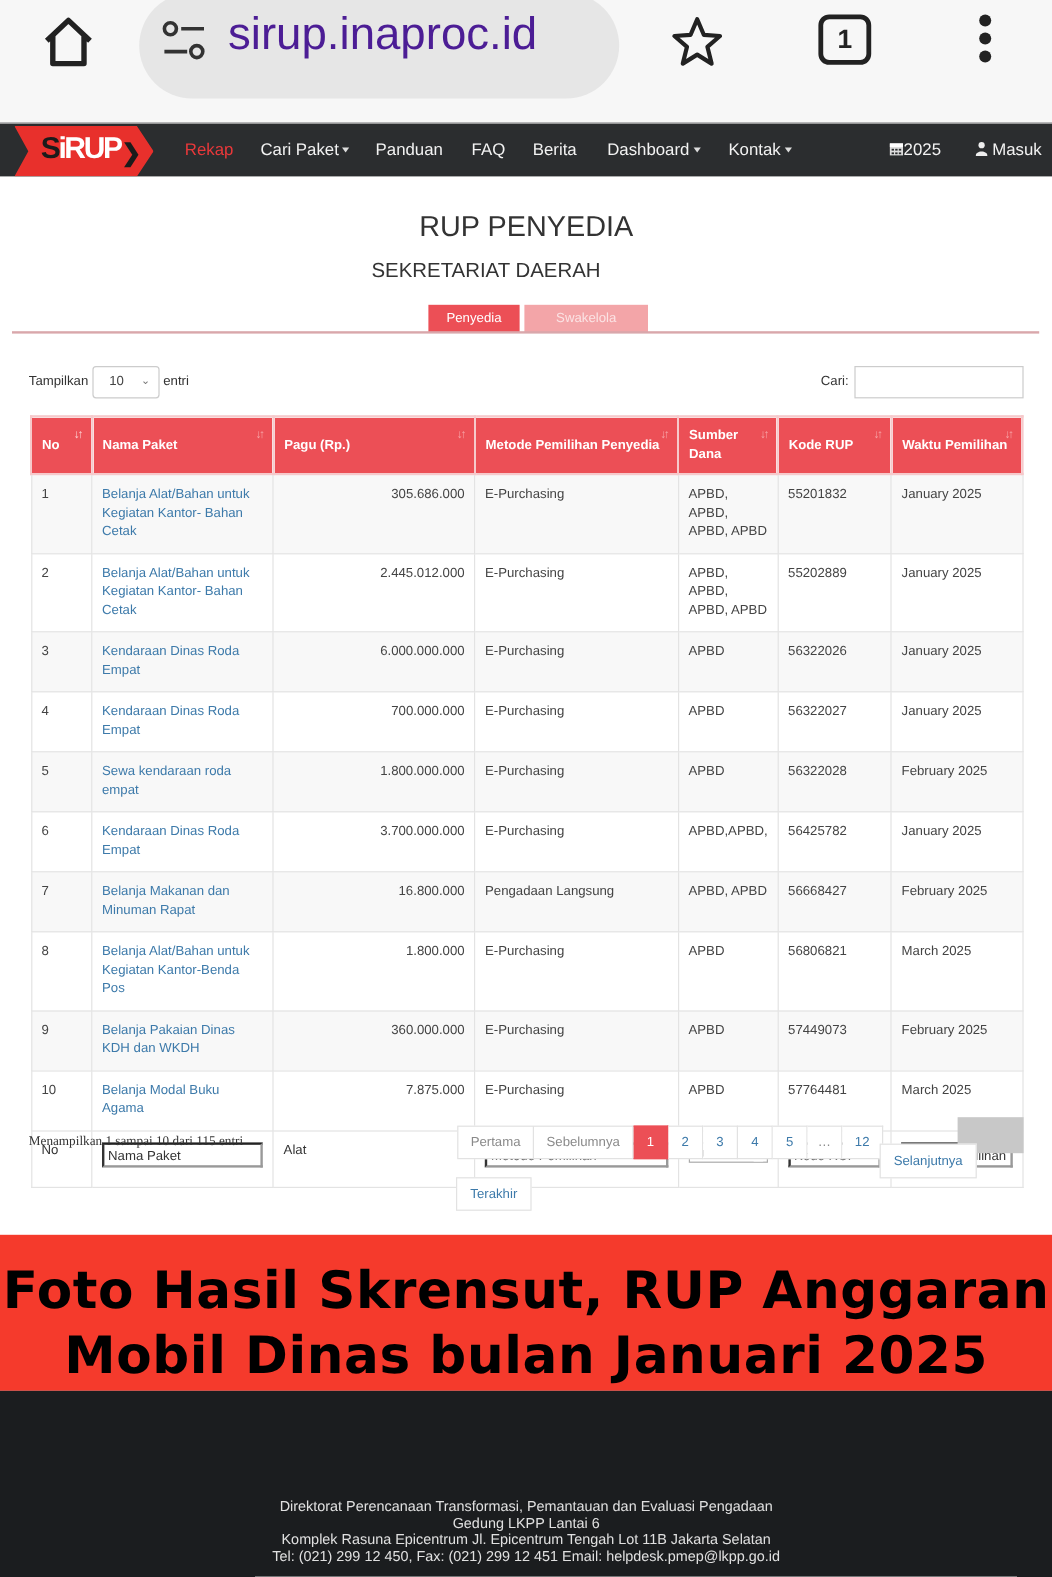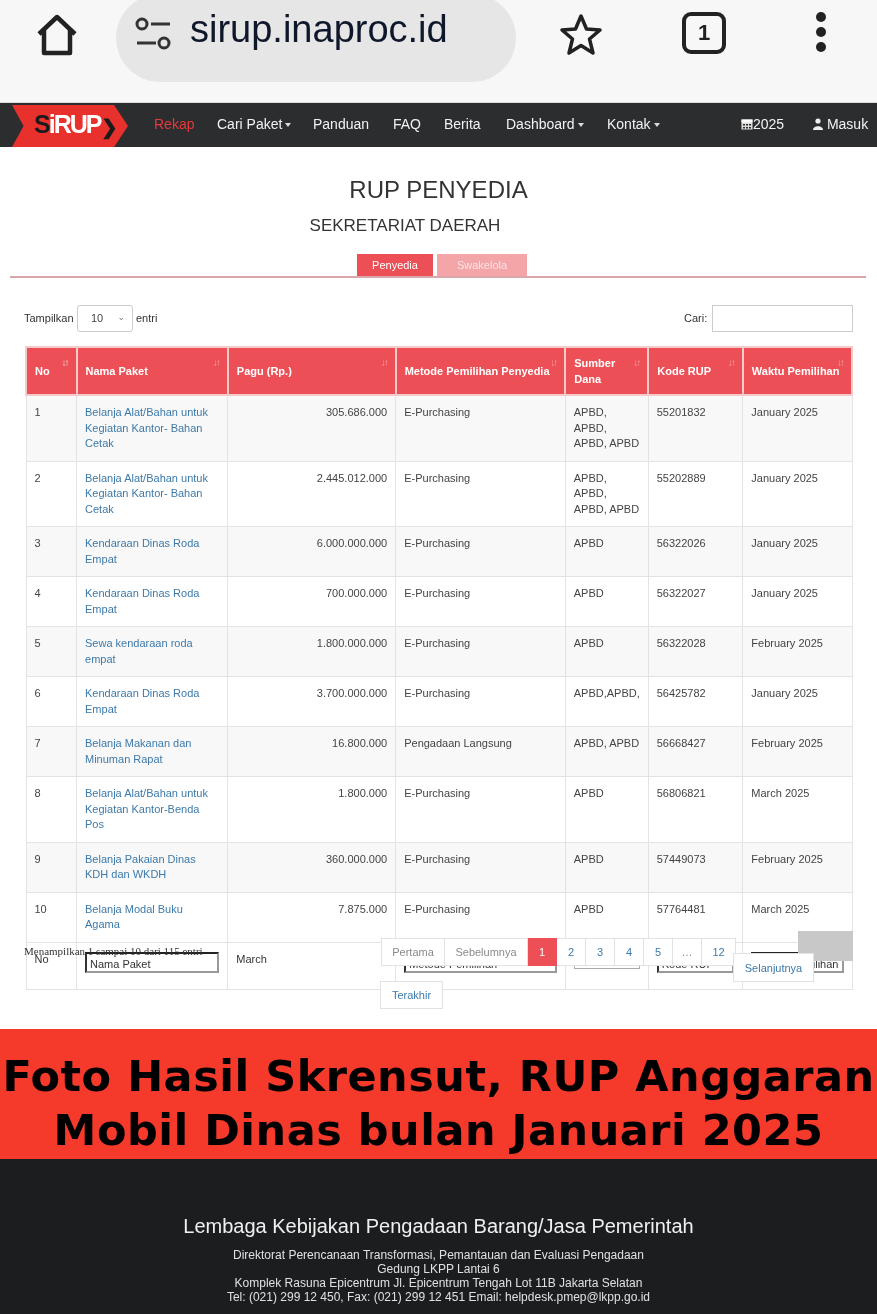--- a/index.html
+++ b/index.html
@@ -4,21 +4,21 @@
 <style>
   * { box-sizing: border-box; margin: 0; padding: 0; }
   html, body { width: 877px; height: 1314px; overflow: hidden; background: #fff; }
   body { font-family: "DejaVu Sans", sans-serif; color: #333; position: relative; }
 
   
   .chrome { position: absolute; left: 0; top: 0; width: 877px; height: 102px; background: #f7f7f7; }
   .chrome .home { position: absolute; left: 34px; top: 12px; width: 46px; height: 46px; }
   .chrome .urlbar { position: absolute; left: 116px; top: -6px; width: 400px; height: 88px; background: #e6e6e6; border-radius: 44px; }
   .chrome .tune { position: absolute; left: 134px; top: 16px; width: 40px; height: 36px; }
-  .chrome .url { position: absolute; left: 190px; top: 8px; font-family: "Liberation Sans", sans-serif; font-size: 38px; color: #0f172a; letter-spacing: 0px; }
+  .chrome .url { position: absolute; left: 190px; top: 8px; font-family: "Liberation Sans", sans-serif; font-size: 38px; color: #4c1d95; letter-spacing: 0px; }
   .chrome .star { position: absolute; left: 558px; top: 12px; width: 46px; height: 46px; }
   .chrome .tabs { position: absolute; left: 682px; top: 12px; width: 44px; height: 42px; border: 4px solid #222; border-radius: 9px; text-align: center; font-family: "Liberation Sans", sans-serif; font-size: 22px; font-weight: bold; line-height: 34px; color: #222; }
   .chrome .menu { position: absolute; left: 812px; top: 12px; width: 18px; height: 44px; }
   .chrome .menu span { display: block; width: 10px; height: 10px; background: #222; border-radius: 50%; margin: 0 auto 5px; }
 
   
   .navbar { position: absolute; left: 0; top: 102px; width: 877px; height: 45px; background: #2b2d2f; border-top: 1px solid #ddd; }
   .logo { position: absolute; left: 12px; top: 2px; width: 116px; height: 42px; }
   .logo .bg { position: absolute; inset: 0; background: #e8302c; clip-path: polygon(0 0, 88% 0, 100% 50%, 88% 100%, 0 100%, 10% 50%); }
   .logo .txt { position: absolute; left: 22px; top: 5px; font-family: "Liberation Sans", sans-serif; font-weight: bold; font-size: 25px; color: #fff; letter-spacing: -2px; }
@@ -27,21 +27,21 @@
   .nav-item { position: absolute; top: 13px; font-family: "Liberation Sans", sans-serif; font-size: 14px; color: #f2f2f2; white-space: nowrap; }
   .nav-item.active { color: #e8383a; }
   .caret { display: inline-block; width: 0; height: 0; border-left: 3px solid transparent; border-right: 3px solid transparent; border-top: 4px solid #ddd; margin-left: 3px; vertical-align: middle; }
 
   
   .title { position: absolute; left: 0; width: 877px; top: 176px; text-align: center; font-family: "Liberation Sans", sans-serif; font-size: 24px; color: #333; }
   .subtitle { position: absolute; left: 0; width: 810px; top: 216px; text-align: center; font-family: "Liberation Sans", sans-serif; font-size: 17px; color: #333; }
   .tabbar { position: absolute; left: 10px; top: 276px; width: 856px; height: 2px; background: #d9a7ab; }
   .tab { position: absolute; top: 254px; height: 23px; font-family: "Liberation Sans", sans-serif; font-size: 11px; color: #fff; text-align: center; line-height: 23px; }
   .tab.t1 { left: 357px; width: 76px; background: #ec4f56; }
-  .tab.t2 { left: 437px; width: 90px; background: #f3a5a8; color: #fbe3e4; }
+  .tab.t2 { left: 437px; width: 103px; background: #f3a5a8; color: #fbe3e4; }
 
   
   .len-label { position: absolute; left: 24px; top: 312px; font-family: "Liberation Sans", sans-serif; font-size: 11px; color: #333; }
   .len-select { position: absolute; left: 77px; top: 305px; width: 56px; height: 27px; border: 1px solid #ccc; border-radius: 3px; font-size: 11px; font-family: "Liberation Sans", sans-serif; padding: 6px 0 0 13px; color: #444; background: #fff; }
   .len-select .chev { position: absolute; right: 7px; top: 6px; font-size: 9px; color: #777; }
   .len-after { position: absolute; left: 136px; top: 312px; font-family: "Liberation Sans", sans-serif; font-size: 11px; color: #333; }
   .search-label { position: absolute; left: 684px; top: 312px; font-family: "Liberation Sans", sans-serif; font-size: 11px; color: #333; }
   .search-input { position: absolute; left: 712px; top: 305px; width: 141px; height: 27px; border: 1px solid #ccc; background: #fff; }
 
   
@@ -269,21 +269,21 @@
       <td>57764481</td>
       <td>March 2025</td>
     </tr>
   </tbody>
   <tfoot>
     <tr>
       <td>No</td>
       <td>
           <span class="fin">Nama Paket</span>
         </td>
-      <td>March</td>
+      <td>Alat</td>
       <td>
           <span class="fin">Metode Pemilihan</span>
         </td>
       <td>
           <span class="fsel"><span>Sumber D</span><span class="chev">⌄</span></span>
         </td>
       <td>
           <span class="fin">Kode RUP</span>
         </td>
       <td>
@@ -308,20 +308,19 @@
 <div class="pgray"></div>
 <div class="pnext">Selanjutnya</div>
 <div class="plast">Terakhir</div>
 
 <div class="banner">
   <div>Foto Hasil Skrensut, RUP Anggaran</div>
   <div>Mobil Dinas bulan Januari 2025</div>
 </div>
 
 <div class="footer">
-  <div class="org">Lembaga Kebijakan Pengadaan Barang/Jasa Pemerintah</div>
   <div class="addr">
     <div>Direktorat Perencanaan Transformasi, Pemantauan dan Evaluasi Pengadaan</div>
     <div>Gedung LKPP Lantai 6</div>
     <div>Komplek Rasuna Epicentrum Jl. Epicentrum Tengah Lot 11B Jakarta Selatan</div>
     <div>Tel: (021) 299 12 450, Fax: (021) 299 12 451 Email: helpdesk.pmep@lkpp.go.id</div>
   </div>
 </div>
 
 </body></html>

